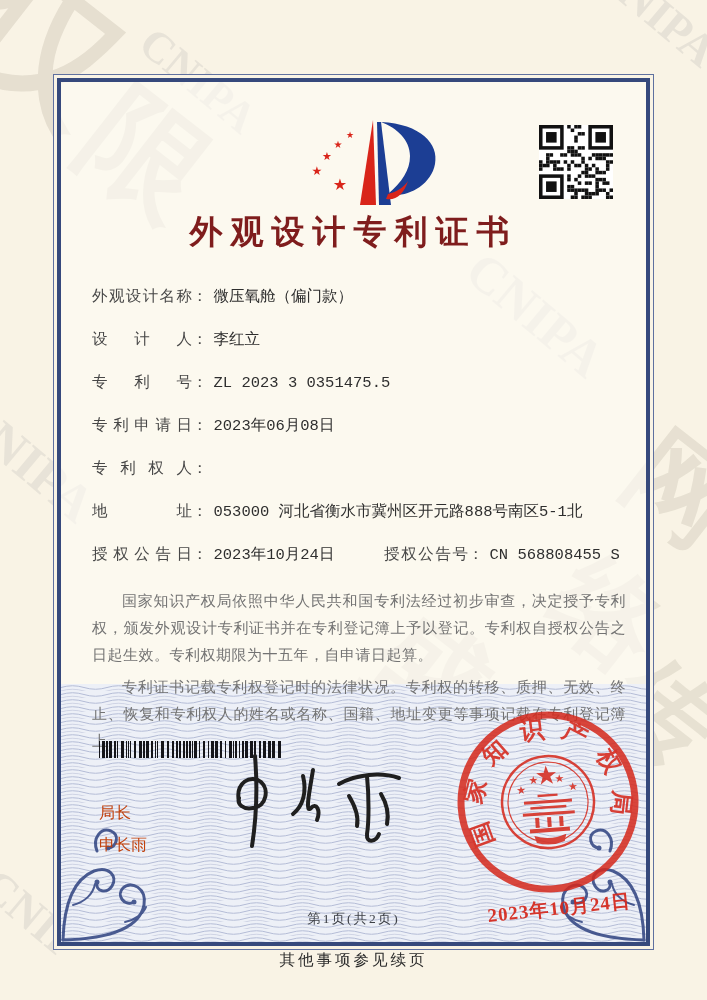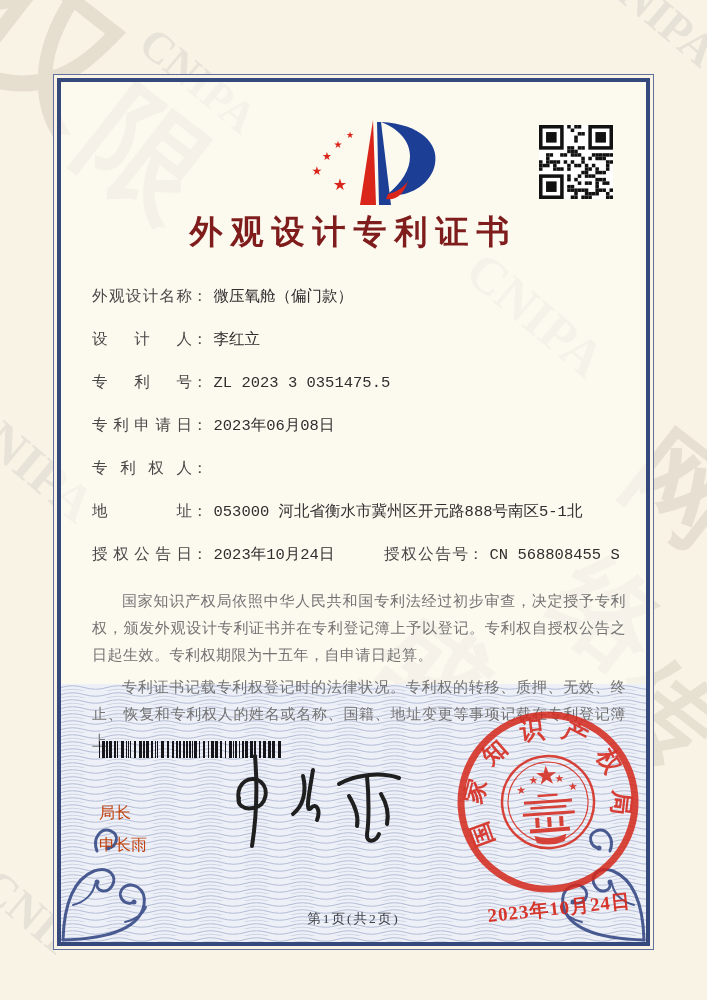--- a/index.html
+++ b/index.html
@@ -404,14 +404,15 @@
           <rect x="-20" y="26" width="40" height="4"></rect>
           <path d="M-16,33 Q0,39 16,33 L14,40 Q0,45 -14,40 Z"></path>
         </g>
         <text x="0" y="113" text-anchor="middle" font-size="19" fill="#d5281c" font-weight="bold" letter-spacing="1" transform="rotate(-2)" id="seal-date" font-family="Liberation Serif, DejaVu Serif, serif">2023年10月24日</text>
       </svg>
     </div>
 
     <div class="pagenum">第1页(共2页)</div>
   </div>
 
+  <div class="cont-note">其他事项参见续页</div>
 
 </div>
 
 </body></html>

